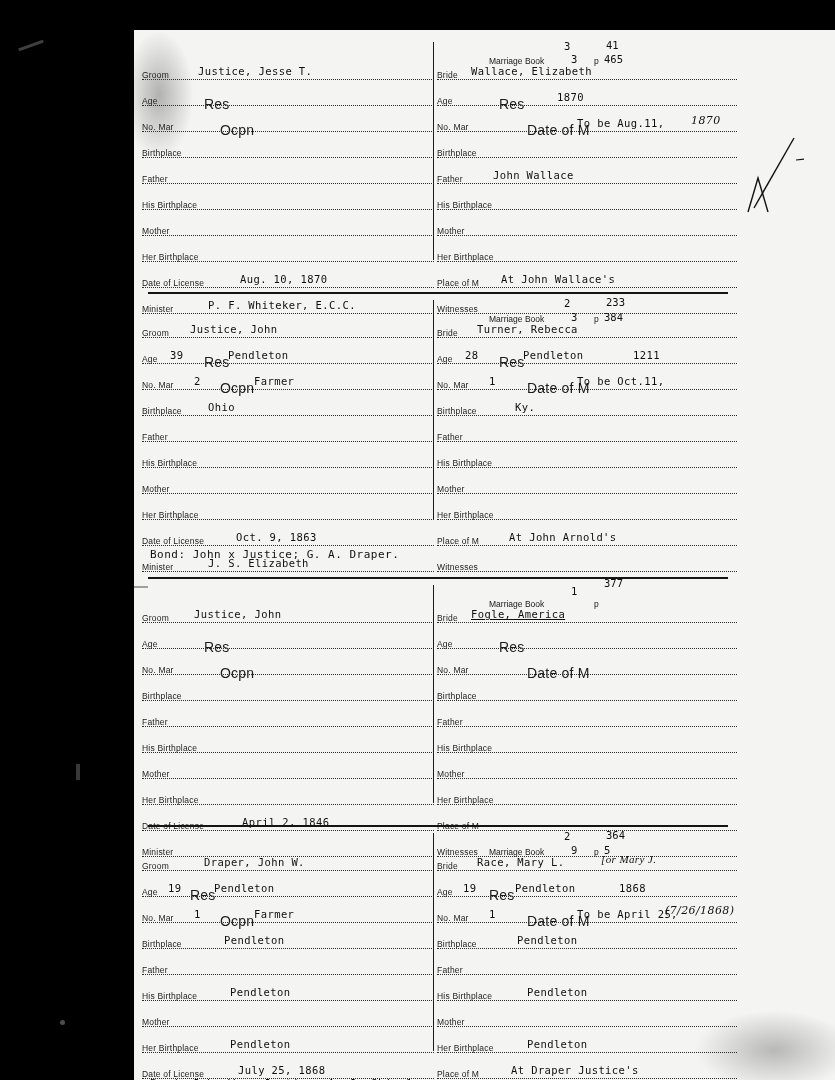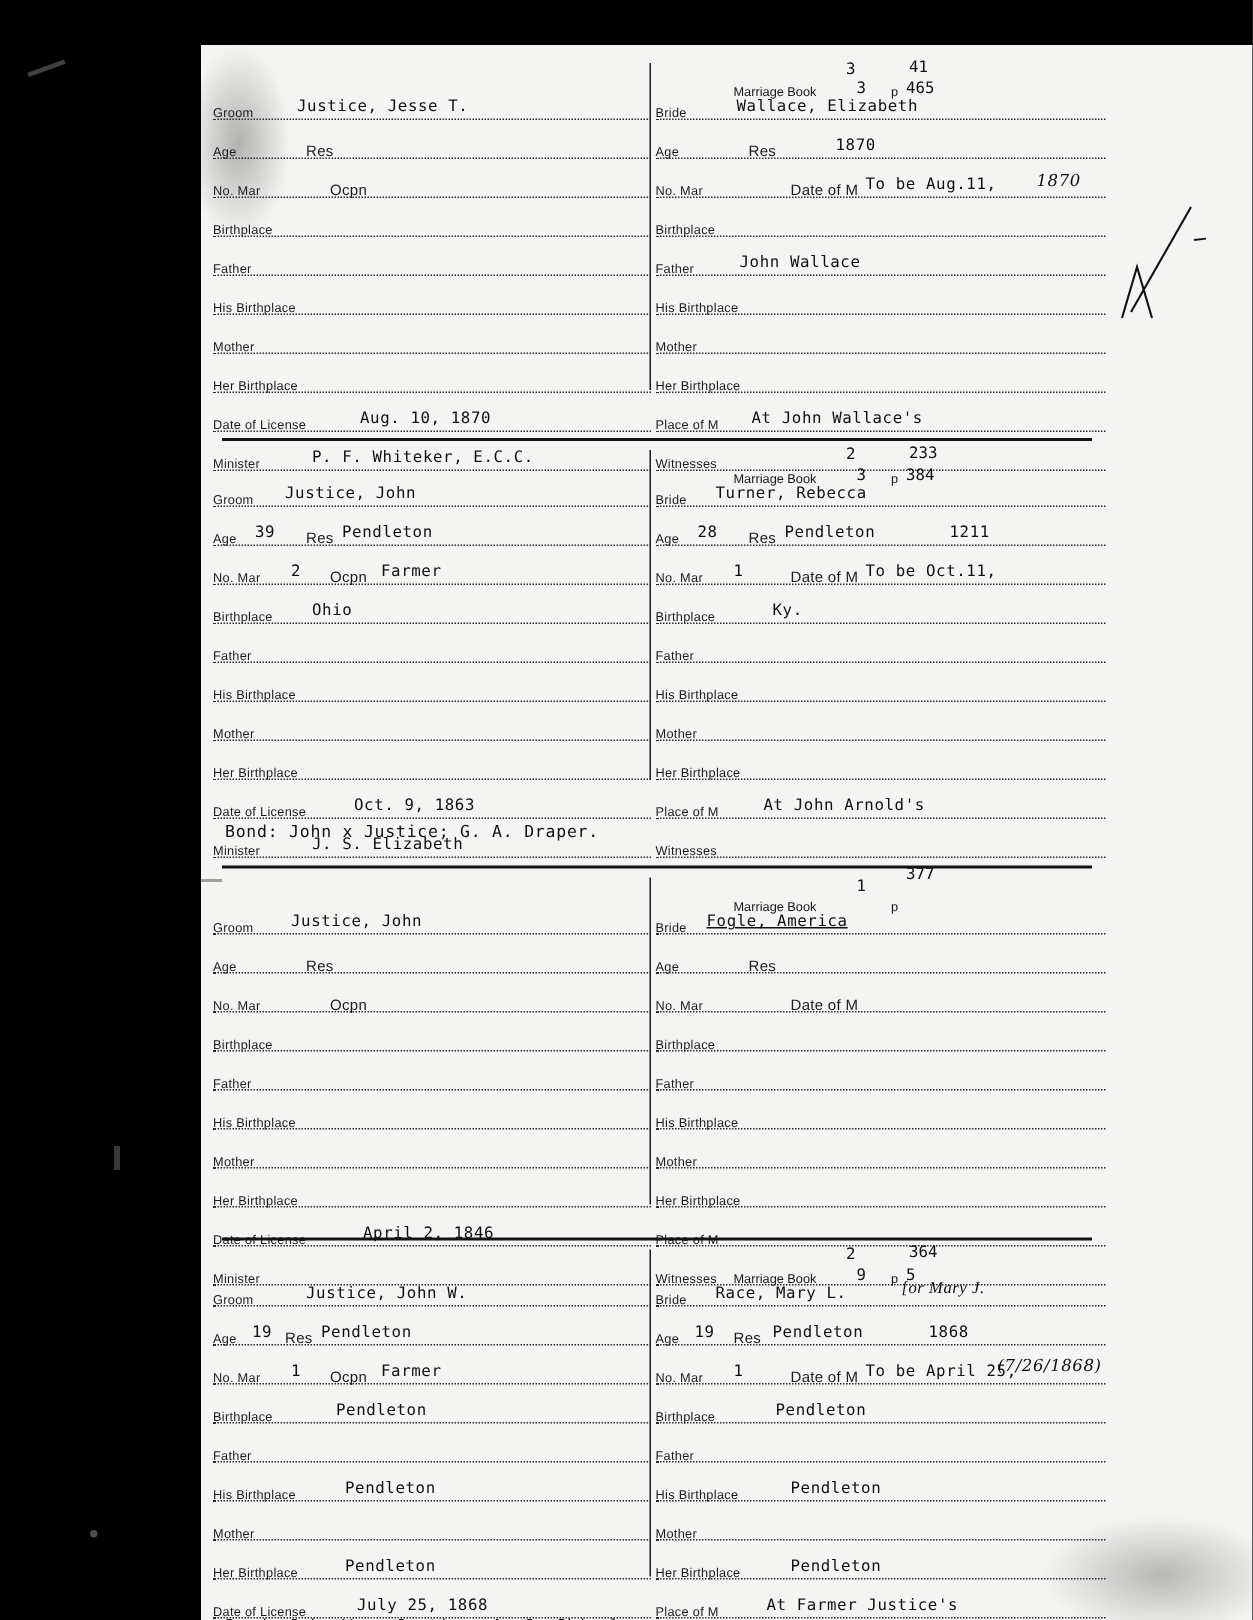--- a/index.html
+++ b/index.html
@@ -76,21 +76,21 @@
     position: absolute;
     left: 0;
     top: 6px;
     white-space: nowrap;
     font-size: 8.5px;
   }
   .fld .lbl2 {
     position: absolute;
     top: 6px;
     white-space: nowrap;
-    font-size: 10px;
+    font-size: 14px;
   }
   .dots {
     position: absolute;
     left: 0;
     right: 0;
     top: 15px;
     border-bottom: 1px dotted #2b2b2b;
   }
   
   .hw {
@@ -212,21 +212,21 @@
           <span class="lbl">Minister</span>
           <span class="dots"></span>
           <span class="hw" style="left:66px;">P. F. Whiteker, E.C.C.</span>
         </div>
       </div>
 
       <div class="col right" style="top:26px;">
         <div class="fld">
           <span class="lbl">Bride</span>
           <span class="dots"></span>
-          <span class="hw" style="left:34px;margin-left:20px;">Wallace, Elizabeth</span>
+          <span class="hw" style="left:34px;">Wallace, Elizabeth</span>
         </div>
         <div class="fld">
           <span class="lbl">Age</span>
           <span class="lbl2" style="left:62px;">Res</span>
           <span class="dots"></span>
           <span class="hw" style="left:28px;"></span>
           <span class="hw" style="left:120px;">1870</span>
         </div>
         <div class="fld">
           <span class="lbl">No. Mar</span>
@@ -540,21 +540,21 @@
       <div class="bookno" style="left:437px;top:19px;">9</div>
       <div class="bookno" style="left:430px;top:5px;">2</div>
       <div class="bookhdr" style="left:460px;top:22px;">p</div>
       <div class="bookno" style="left:470px;top:19px;">5</div>
       <div class="bookno" style="left:472px;top:4px;">364</div>
 
       <div class="col left" style="top:30px;">
         <div class="fld">
           <span class="lbl">Groom</span>
           <span class="dots"></span>
-          <span class="hw" style="left:62px;">Justice, John W.</span>
+          <span class="hw" style="left:62px;">Draper, John W.</span>
         </div>
         <div class="fld">
           <span class="lbl">Age</span>
           <span class="lbl2" style="left:48px;">Res</span>
           <span class="dots"></span>
           <span class="hw" style="left:26px;">19</span>
           <span class="hw" style="left:72px;">Pendleton</span>
         </div>
         <div class="fld">
           <span class="lbl">No. Mar</span>
@@ -640,21 +640,21 @@
           <span class="hw" style="left:56px;"></span>
         </div>
         <div class="fld">
           <span class="lbl">Her Birthplace</span>
           <span class="dots"></span>
           <span class="hw" style="left:90px;">Pendleton</span>
         </div>
         <div class="fld">
           <span class="lbl">Place of M</span>
           <span class="dots"></span>
-          <span class="hw" style="left:74px;">At Farmer Justice's</span>
+          <span class="hw" style="left:74px;">At Draper Justice's</span>
         </div>
 
       </div>
 
       <div class="bond" style="top:252px;">Bond:  John W. x Justice; A. J. Shively.</div>
     </div>
 
   </div>
 
   <div class="streak" style="left:18px;top:44px;width:26px;height:3px;transform:rotate(-20deg);background:rgba(255,255,255,0.25);"></div>

